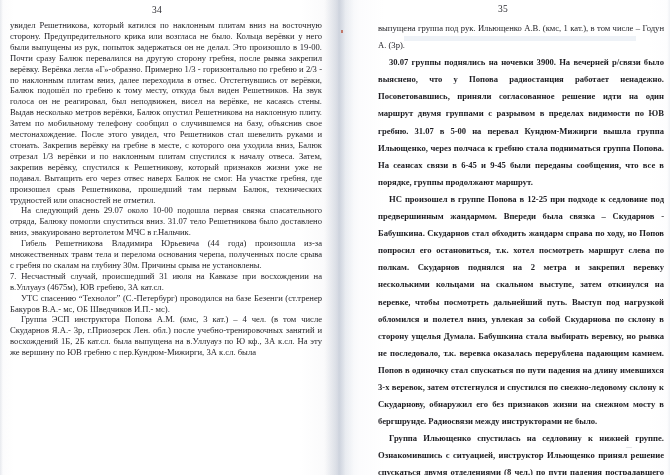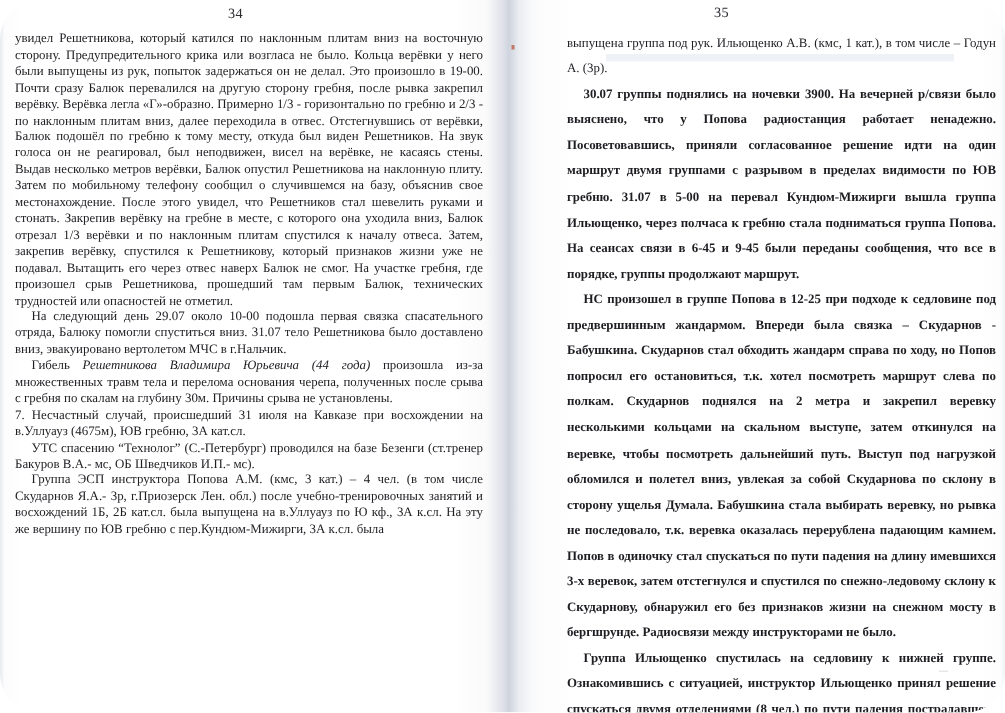--- a/index.html
+++ b/index.html
@@ -7,21 +7,20 @@
     padding: 0;
     background: #ffffff;
   }
   #page {
     position: relative;
     width: 670px;
     height: 475px;
     overflow: hidden;
     background: #ffffff;
     font-family: "Liberation Serif", "DejaVu Serif", serif;
-    border-radius: 26px;
   }
 
   
   .sheet {
     position: absolute;
     top: 0;
     height: 475px;
     background: #ffffff;
   }
   .sheet-left {
@@ -64,21 +63,21 @@
   }
 
   
   .folio {
     position: absolute;
     font-size: 9.5px;
     color: #2b2b30;
     letter-spacing: .2px;
   }
   .folio-left  { top: 5px;  left: 152px; }
-  .folio-right { top: 4px;  left: 476px; }
+  .folio-right { top: 4px;  left: 498px; }
 
   .column {
     position: absolute;
     color: #1d1d22;
     text-align: justify;
     text-justify: inter-word;
     -webkit-hyphens: none;
     hyphens: none;
   }
   .column p { margin: 0; }
@@ -100,21 +99,21 @@
     font-size: 8.6px;
     line-height: 17.1px;
   }
   .col-right p.ind { text-indent: 11px; font-weight: bold; }
 
   .heading {
     text-align: justify;
   }
   .gap-before { margin-top: 11px; }
   .gap-before-sm { margin-top: 6px; }
-  .ital { font-style: italic; }
+  .ital { }
 
   
   .speck {
     position: absolute;
     background: #b9563f;
     pointer-events: none;
   }
   .speck-a { left: 341px; top: 30px; width: 2px; height: 3px; opacity: .75; }
   .speck-b { left: 626px; top: 447px; width: 6px; height: 1px; opacity: .25; background:#9aa0ad; }
   .tint-line {

